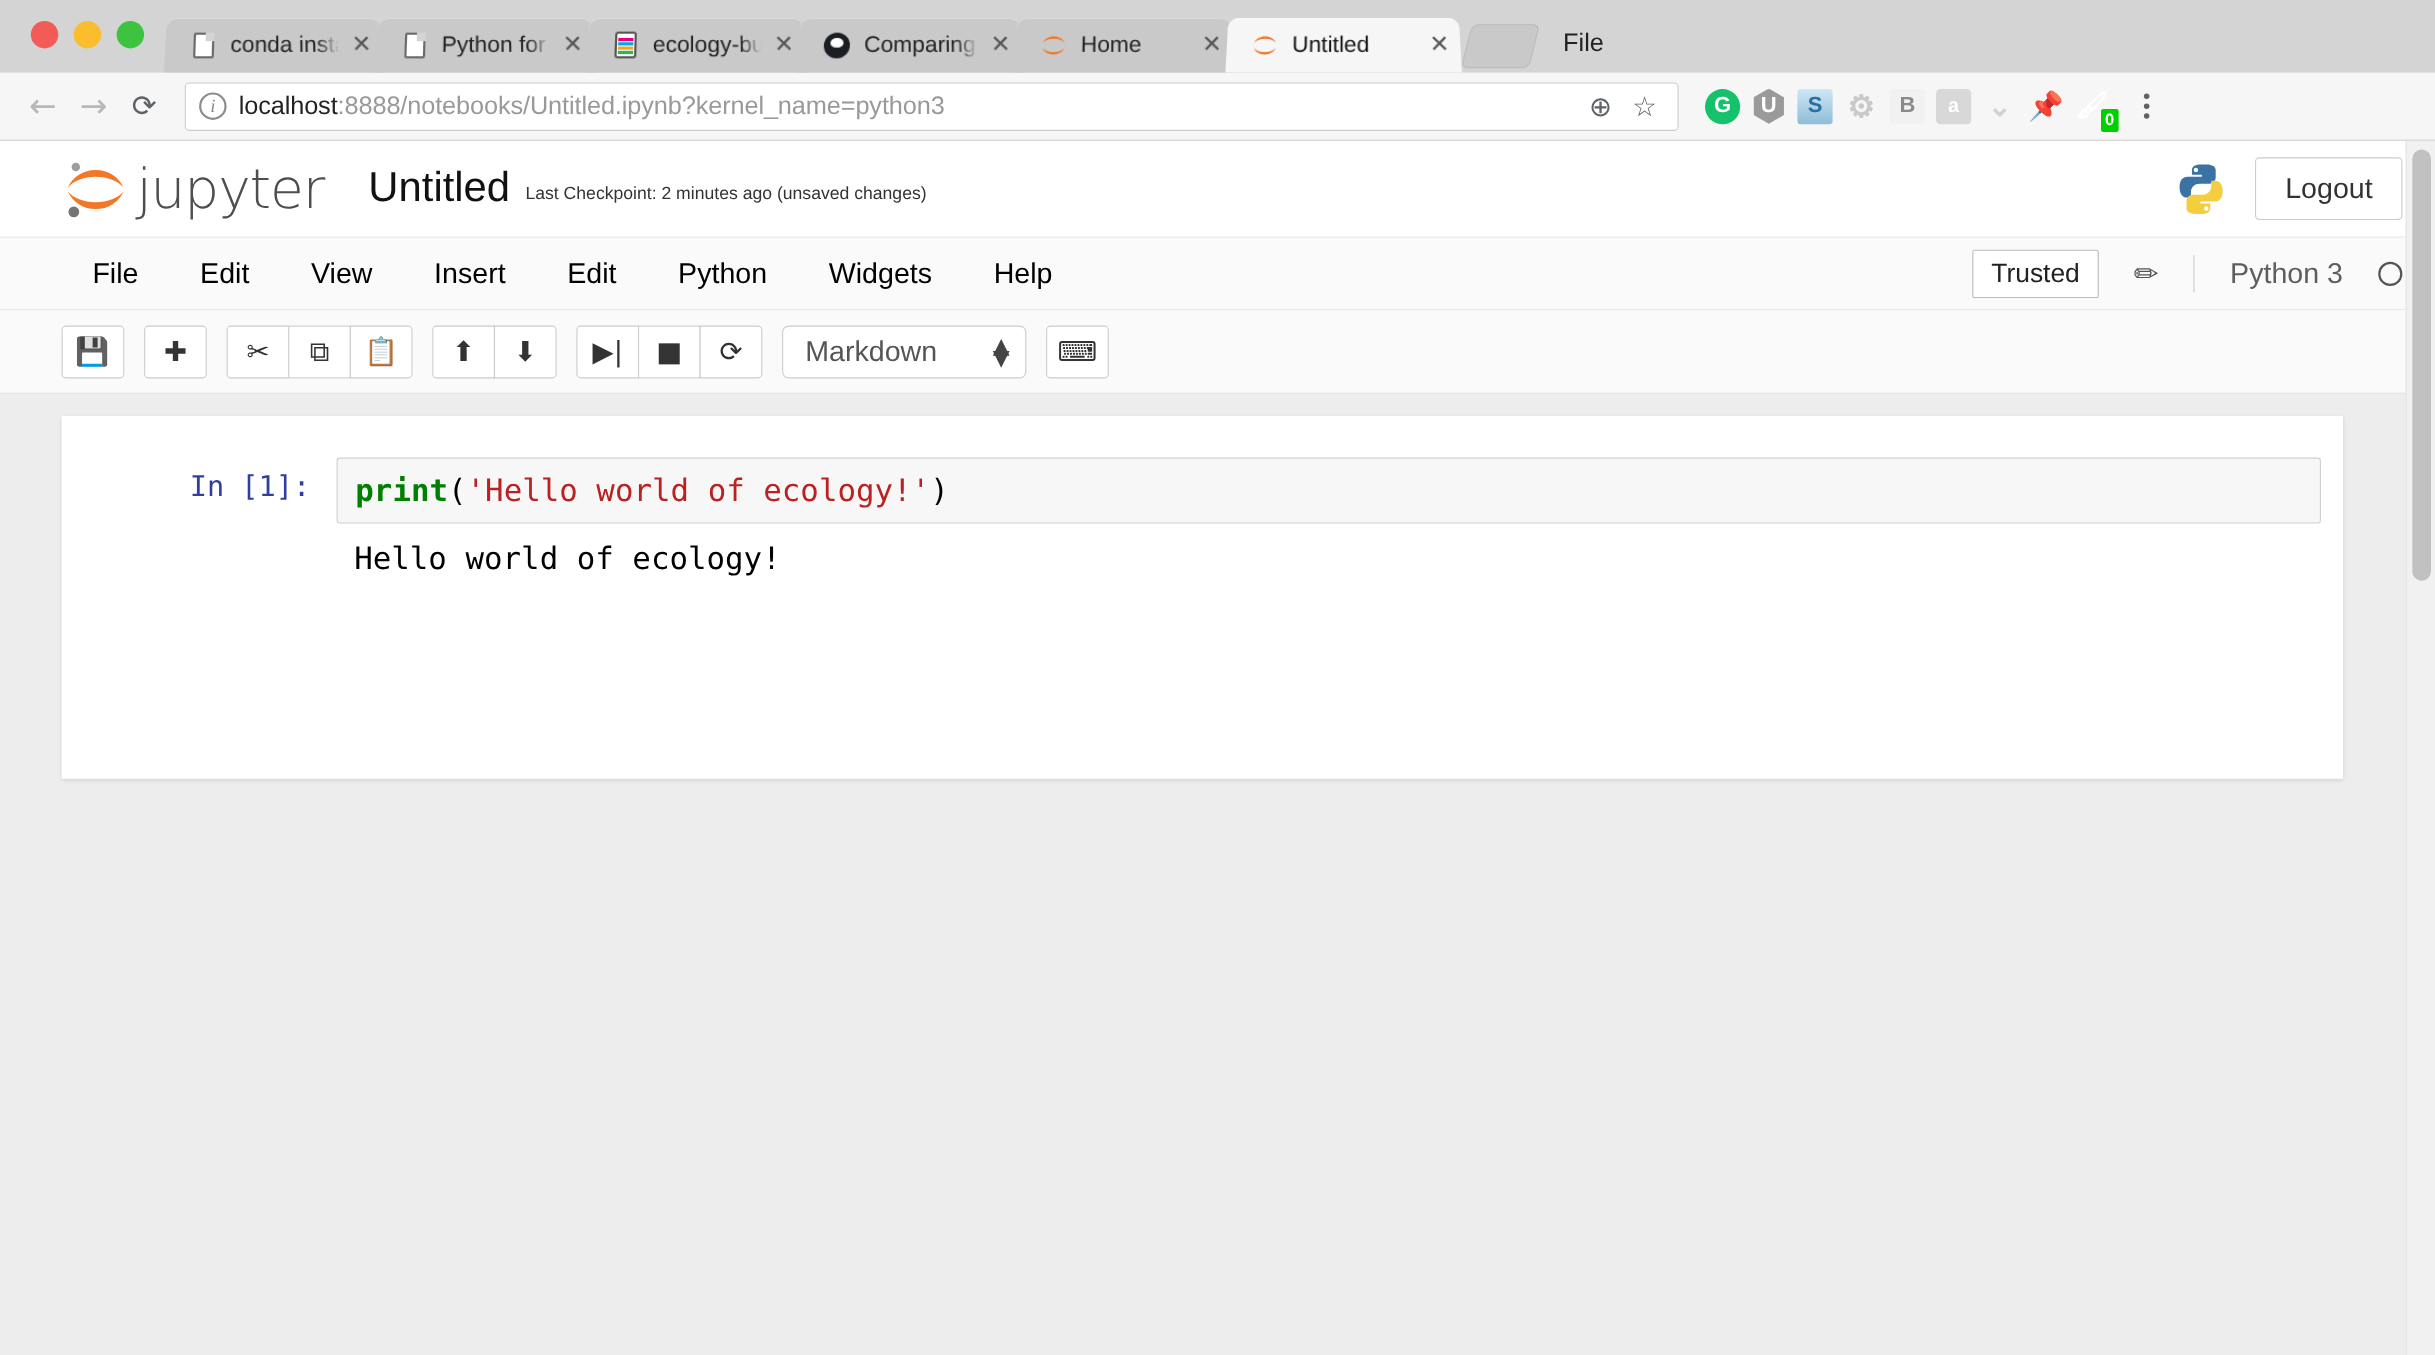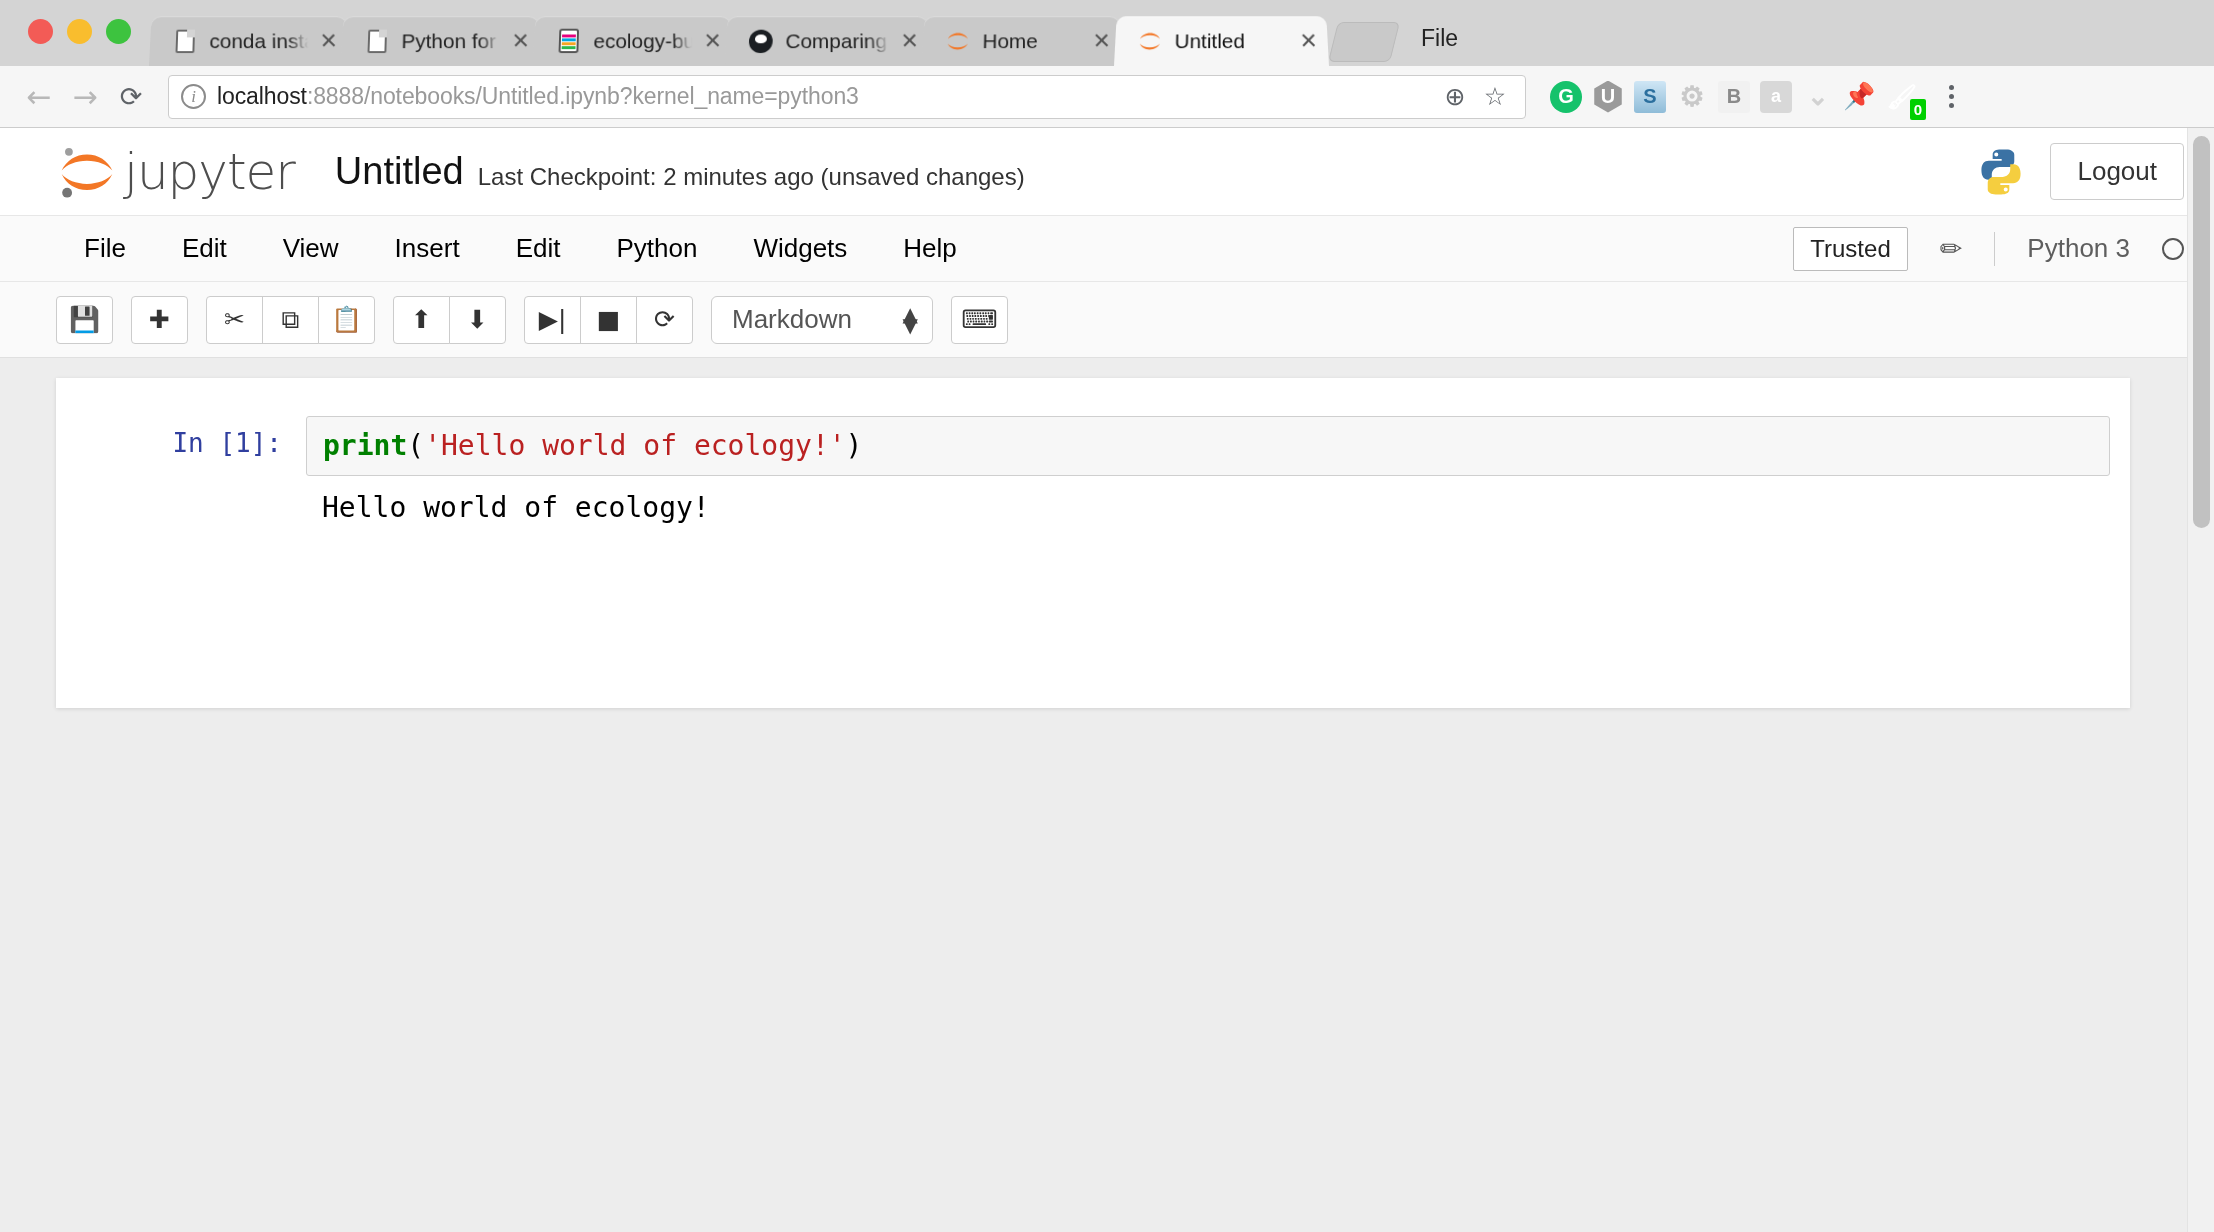--- a/index.html
+++ b/index.html
@@ -258,21 +258,21 @@
     font-family: "DejaVu Sans", sans-serif;
     letter-spacing: -1px;
     font-weight: 300;
   }
   .nb-name {
     font-size: 38px;
     color: #111;
     margin-left: 40px;
   }
   .nb-checkpoint {
-    font-size: 24px;
+    font-size: 16px;
     color: #333;
     margin-left: 14px;
     align-self: center;
     padding-top: 10px;
   }
   .jp-header-right {
     margin-left: auto;
     display: flex;
     align-items: center;
     gap: 22px;

